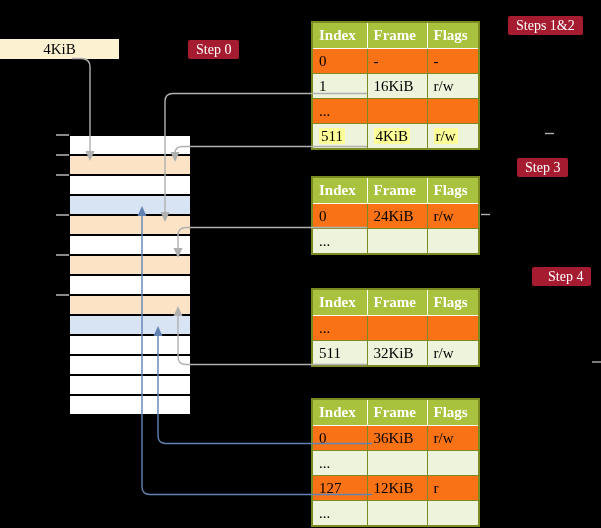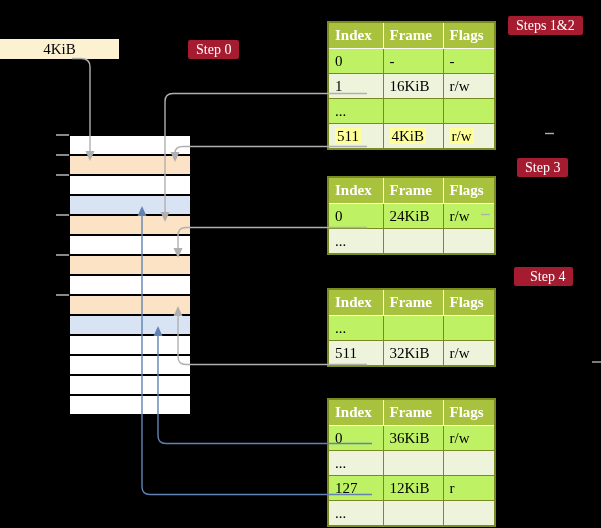--- a/index.html
+++ b/index.html
@@ -25,22 +25,22 @@
     border:1px solid #000;background:#fff;
   }
   .mrow{height:18px;border-bottom:2px solid #000;}
   .mrow:last-child{border-bottom:none;}
   .mrow.white{background:#ffffff;}
   .mrow.orange{background:var(--orange);}
   .mrow.blue{background:var(--fblue);}
   .tick{position:absolute;left:56px;width:13px;height:2px;background:#8a8a8a;}
   
   table.ptable{
-    position:absolute;left:327px;border-collapse:collapse;
-    border:2px solid var(--olive);background:#bef264;table-layout:fixed;
+    position:absolute;left:311px;border-collapse:collapse;
+    border:2px solid var(--olive);background:#f97316;table-layout:fixed;
   }
   .ptable th{
     background:var(--hdr);color:#fff;font-size:15px;font-weight:bold;
     text-align:left;padding:2px 6px;height:21px;
     border-right:1px solid #fdfdf5;border-bottom:1px solid #fdfdf5;
   }
   .ptable th:last-child{border-right:none;margin-top:24px;}
   .ptable td{
     font-size:15px;color:#000;padding:1px 6px;height:22px;
     border:1px solid var(--olive);vertical-align:middle;
@@ -51,21 +51,21 @@
   svg.overlay{position:absolute;left:0;top:0;z-index:5;pointer-events:none;}
 </style>
 </head>
 <body style="--bg: #000000; --hdr: #a9c23d; --olive: #7b8a21; --tint: #eef3dc; --orange: #fce3c5; --fblue: #d8e4f3; --yellow: #ffff99; --crimson: #a51c30;">
 
 <div class="root-box">4KiB</div>
 
 <div class="step-label" style="left:188px;top:40px;">Step 0</div>
 <div class="step-label" style="left:508px;top:16px;">Steps 1&amp;2</div>
 <div class="step-label" style="left:517px;top:158px;text-align:right;">Step 3</div>
-<div class="step-label" style="left:514px;top:267px;padding-left:16px;">Step 4</div>
+<div class="step-label" style="left:532px;top:267px;padding-left:16px;">Step 4</div>
 
 <div class="memcol" id="memcol">
     <div class="mrow white"></div>
     <div class="mrow orange"></div>
     <div class="mrow white"></div>
     <div class="mrow blue"></div>
     <div class="mrow orange"></div>
     <div class="mrow white"></div>
     <div class="mrow orange"></div>
     <div class="mrow white"></div>

